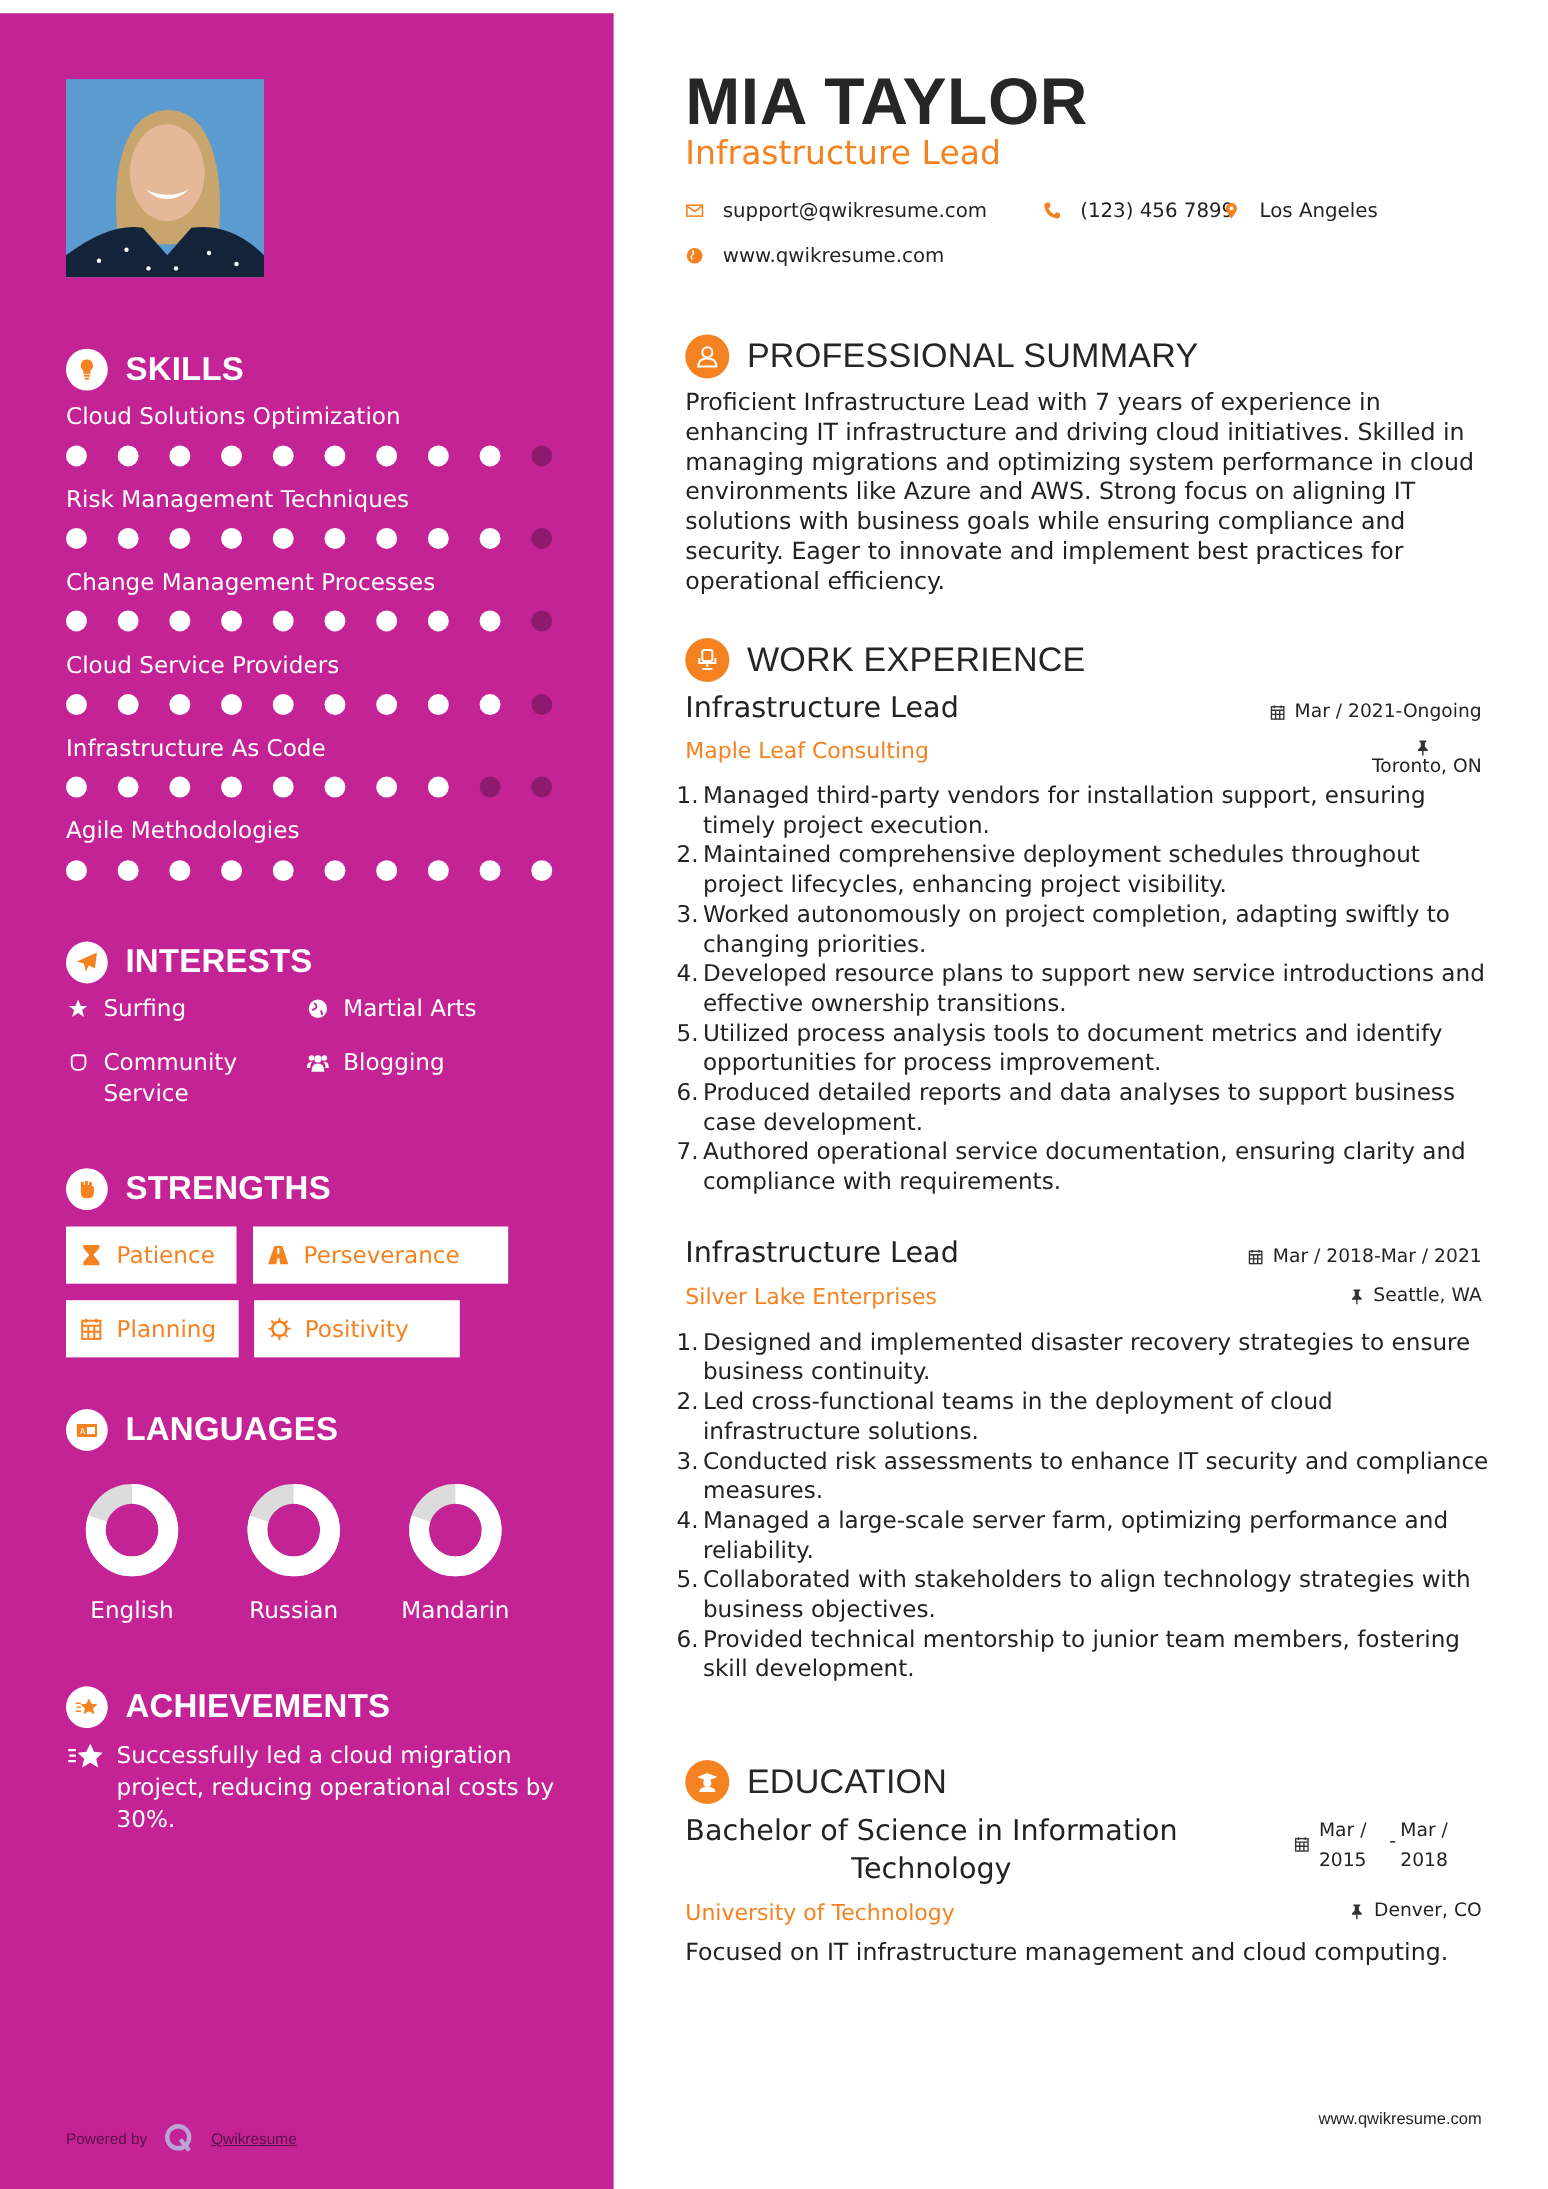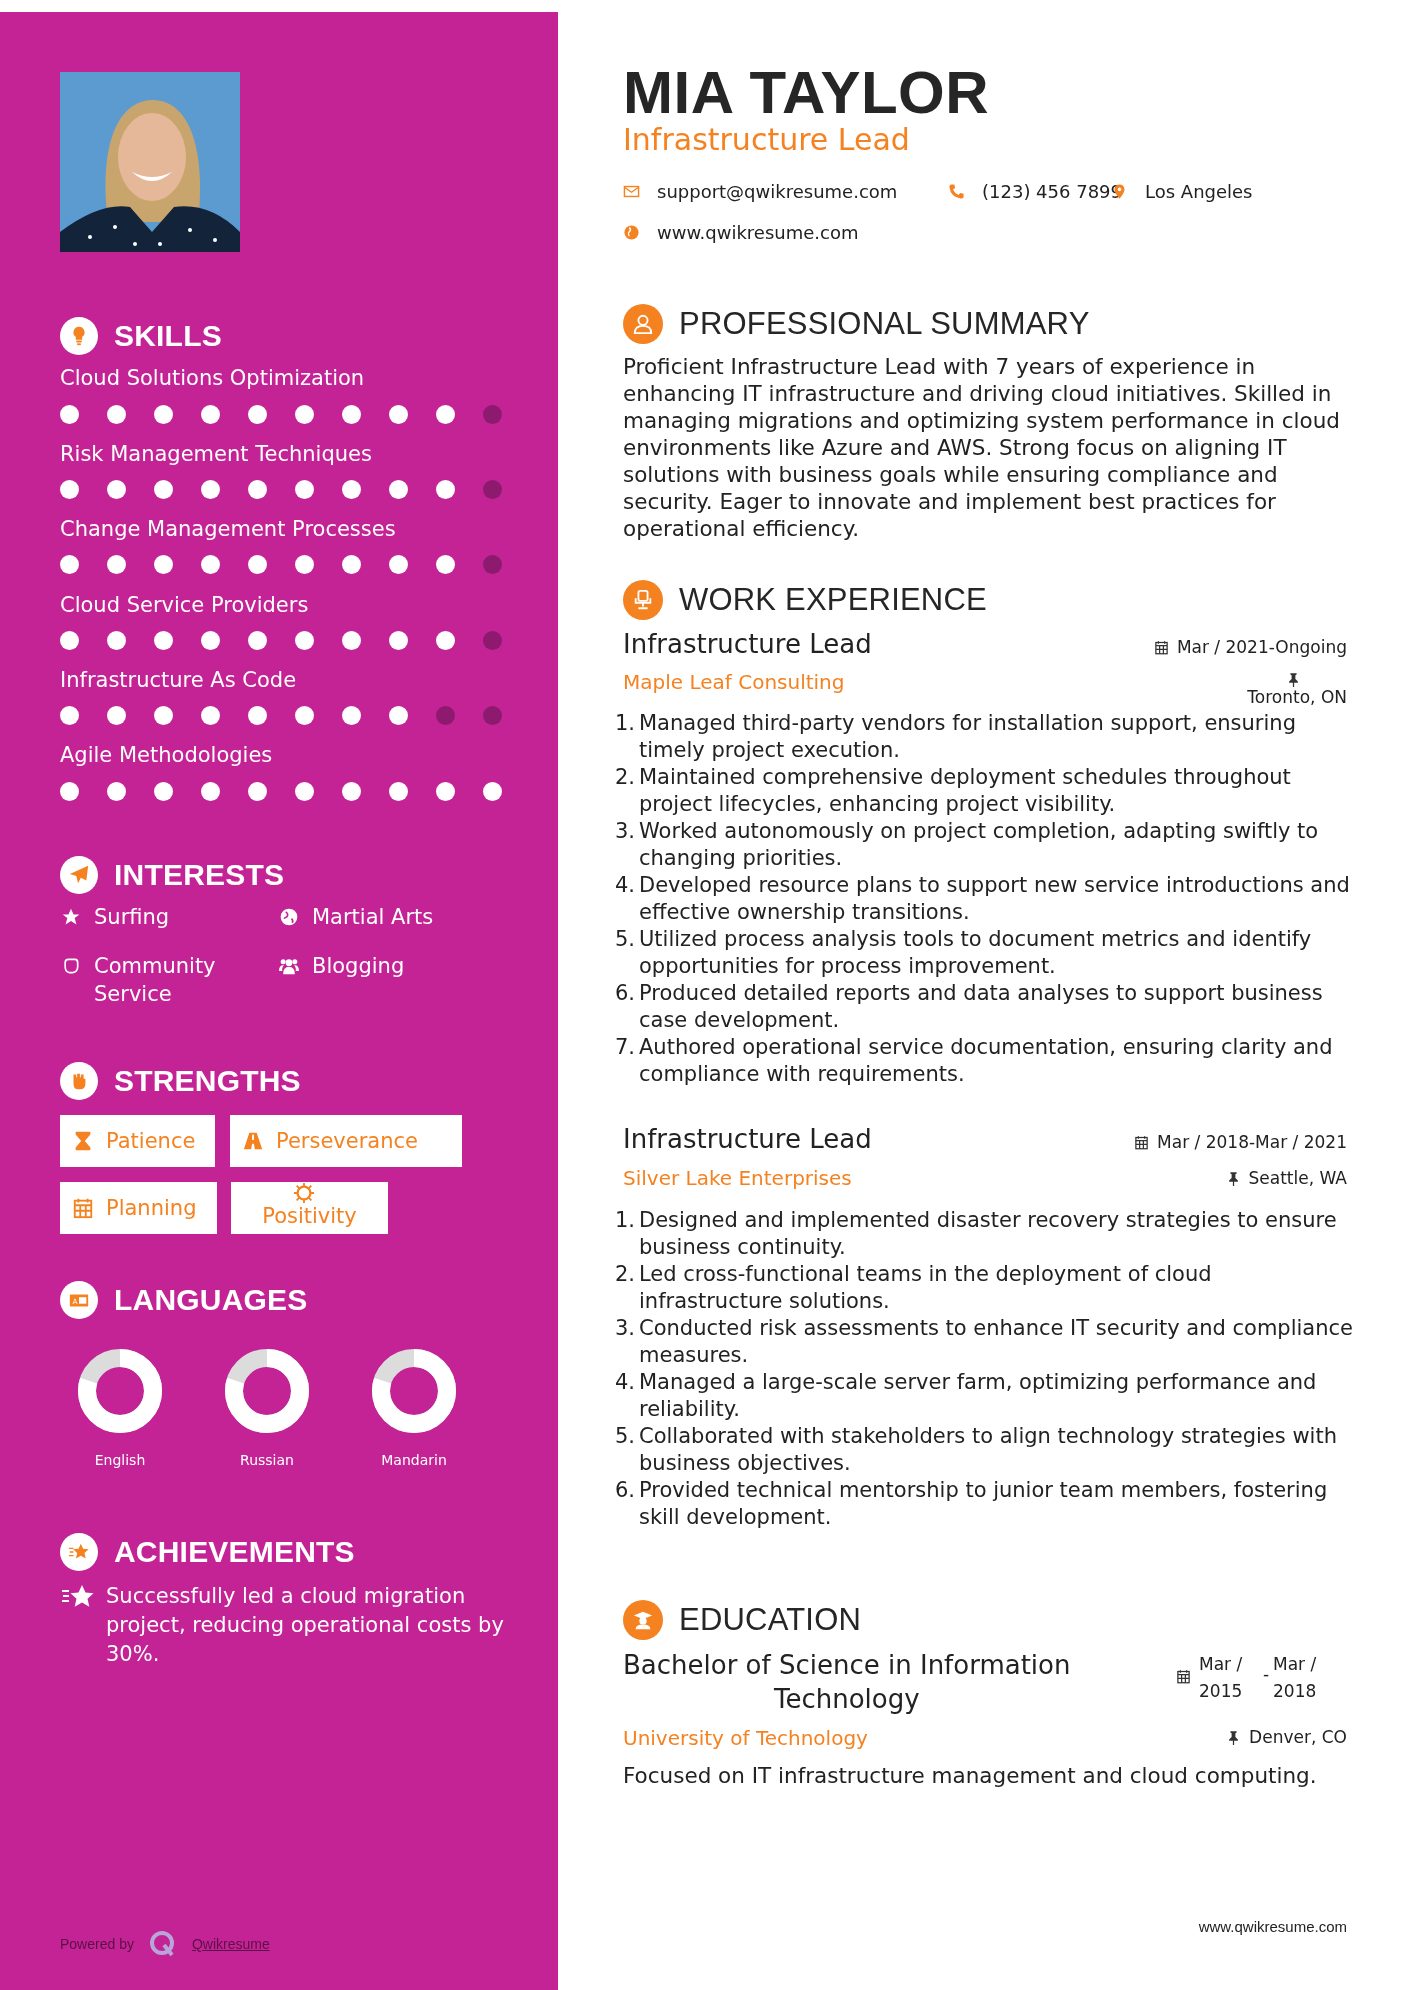--- a/index.html
+++ b/index.html
@@ -23,21 +23,21 @@
   .dot.off { background: #8e1a6f; }
 
   .interest { position: absolute; display: flex; align-items: flex-start; font-size: 21px; color: #fff; line-height: 28px; }
   .interest .ic { width: 22px; height: 28px; display: flex; align-items: center; justify-content: center; margin-right: 12px; flex-shrink: 0; }
   .interest .ic svg { width: 20px; height: 20px; }
 
   .tag { position: absolute; height: 52px; background: #fff; display: flex; align-items: center; padding: 0 12px; color: #F58220; font-size: 21px; white-space: nowrap; }
   .tag svg { width: 22px; height: 22px; margin-right: 12px; }
 
   .donut { position: absolute; width: 86px; height: 86px; }
-  .lang-label { position: absolute; width: 140px; text-align: center; font-size: 14px; color: #fff; }
+  .lang-label { position: absolute; width: 140px; text-align: center; font-size: 21px; color: #fff; }
 
   .ach { position: absolute; left: 60px; width: 450px; display: flex; align-items: flex-start; }
   .ach .ic { width: 36px; height: 30px; margin-right: 10px; flex-shrink: 0; }
   .ach .txt { font-size: 21px; line-height: 29px; color: #fff; }
 
   .powered { position: absolute; left: 60px; top: 1917px; display: flex; align-items: center; font-family: "Liberation Sans", sans-serif; font-size: 14px; color: #5a1047; }
   .powered .qlogo { width: 30px; height: 30px; margin: 0 14px 0 14px; }
   .powered .brand { text-decoration: underline; color: #5a1047; }
 
   
@@ -252,21 +252,21 @@
       </svg>
     <span>Perseverance</span>
   </div>
   <div class="tag" style="left:60px; top:1170px; width:157px;">
     <svg viewBox="0 0 24 24">
         <rect x="3" y="4" width="18" height="18" fill="none" stroke="#F58220" stroke-width="2"></rect>
         <path d="M3 9h18M9 9v13M15 9v13M3 15h18M7 2v4M17 2v4" stroke="#F58220" stroke-width="2"></path>
       </svg>
     <span>Planning</span>
   </div>
-  <div class="tag" style="left:231px; top:1170px; width:157px;flex-direction:column;">
+  <div class="tag" style="left:231px; top:1170px; width:187px;">
     <svg viewBox="0 0 24 24">
         <circle cx="12" cy="12" r="7" fill="none" stroke="#F58220" stroke-width="2.5"></circle>
         <path d="M12 1v4M12 19v4M1 12h4M19 12h4M4 4l3 3M17 17l3 3M4 20l3-3M17 7l3-3" stroke="#F58220" stroke-width="2"></path>
       </svg>
     <span>Positivity</span>
   </div>
 
   <div class="sb-head" style="top:1268px;">
     <div class="circ">
       <svg viewBox="0 0 24 24">

